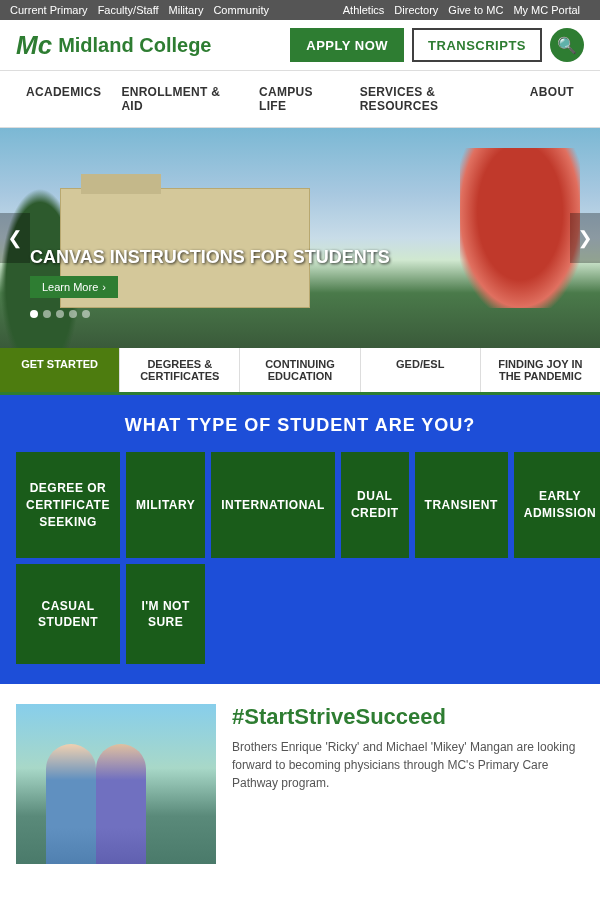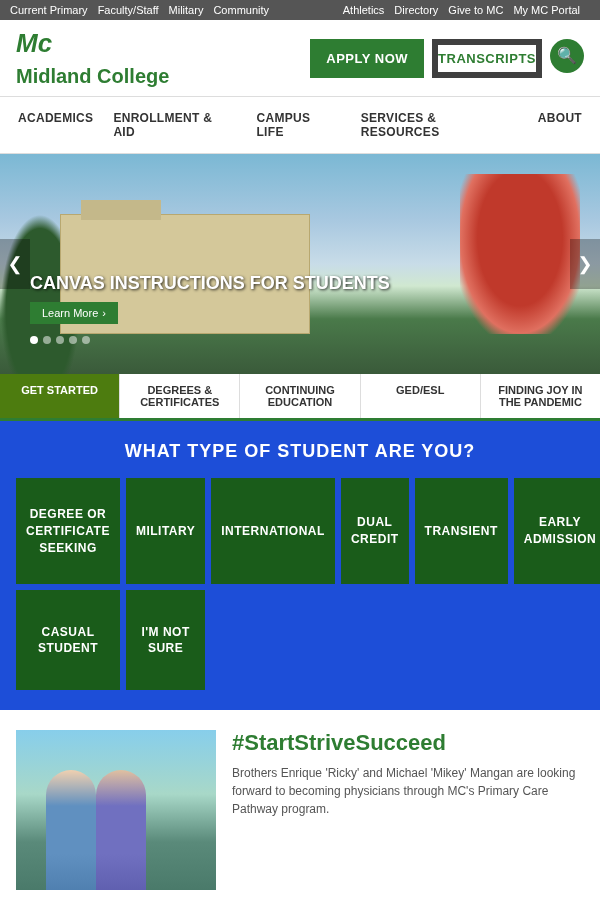--- a/index.html
+++ b/index.html
@@ -18,21 +18,21 @@
     .utility-bar-left, .utility-bar-right { display: flex; }
 
     
     .header {
       display: flex;
       align-items: center;
       justify-content: space-between;
       padding: 8px 16px;
       background: #fff;
     }
-    .logo-area { display: flex; gap: 6px; flex-direction: column; }
+    .logo-area { display: flex; align-items: center; gap: 6px; }
     .logo-icon {
       color: #2e7d32;
       font-size: 26px;
       font-weight: bold;
       font-style: italic;
     }
     .logo-text {
       font-size: 20px;
       color: #2e7d32;
       font-weight: bold;
@@ -44,22 +44,22 @@
       border: none;
       padding: 8px 16px;
       font-size: 13px;
       font-weight: bold;
       cursor: pointer;
       letter-spacing: 0.5px;
     }
     .btn-transcripts {
       background: transparent;
       color: #2e7d32;
-      border: 6px solid #404040;
-      padding: 6px 0;
+      border: 2px solid #404040;
+      padding: 6px 14px;
       font-size: 13px;
       font-weight: bold;
       cursor: pointer;
       letter-spacing: 0.5px;
     }
     .search-icon-btn {
       background: #2e7d32;
       color: #fff;
       border: none;
       width: 34px;
@@ -72,21 +72,21 @@
       justify-content: center;
     }
 
     
     .main-nav {
       background: #fff;
       border-top: 1px solid #ddd;
       border-bottom: 1px solid #ddd;
       display: flex;
       justify-content: space-around;
-      padding: 0 8px;
+      padding: 0 16px;
     }
     .main-nav a {
       color: #333;
       text-decoration: none;
       font-size: 12px;
       font-weight: bold;
       padding: 14px 10px;
       display: block;
       text-transform: uppercase;
       letter-spacing: 0.3px;

